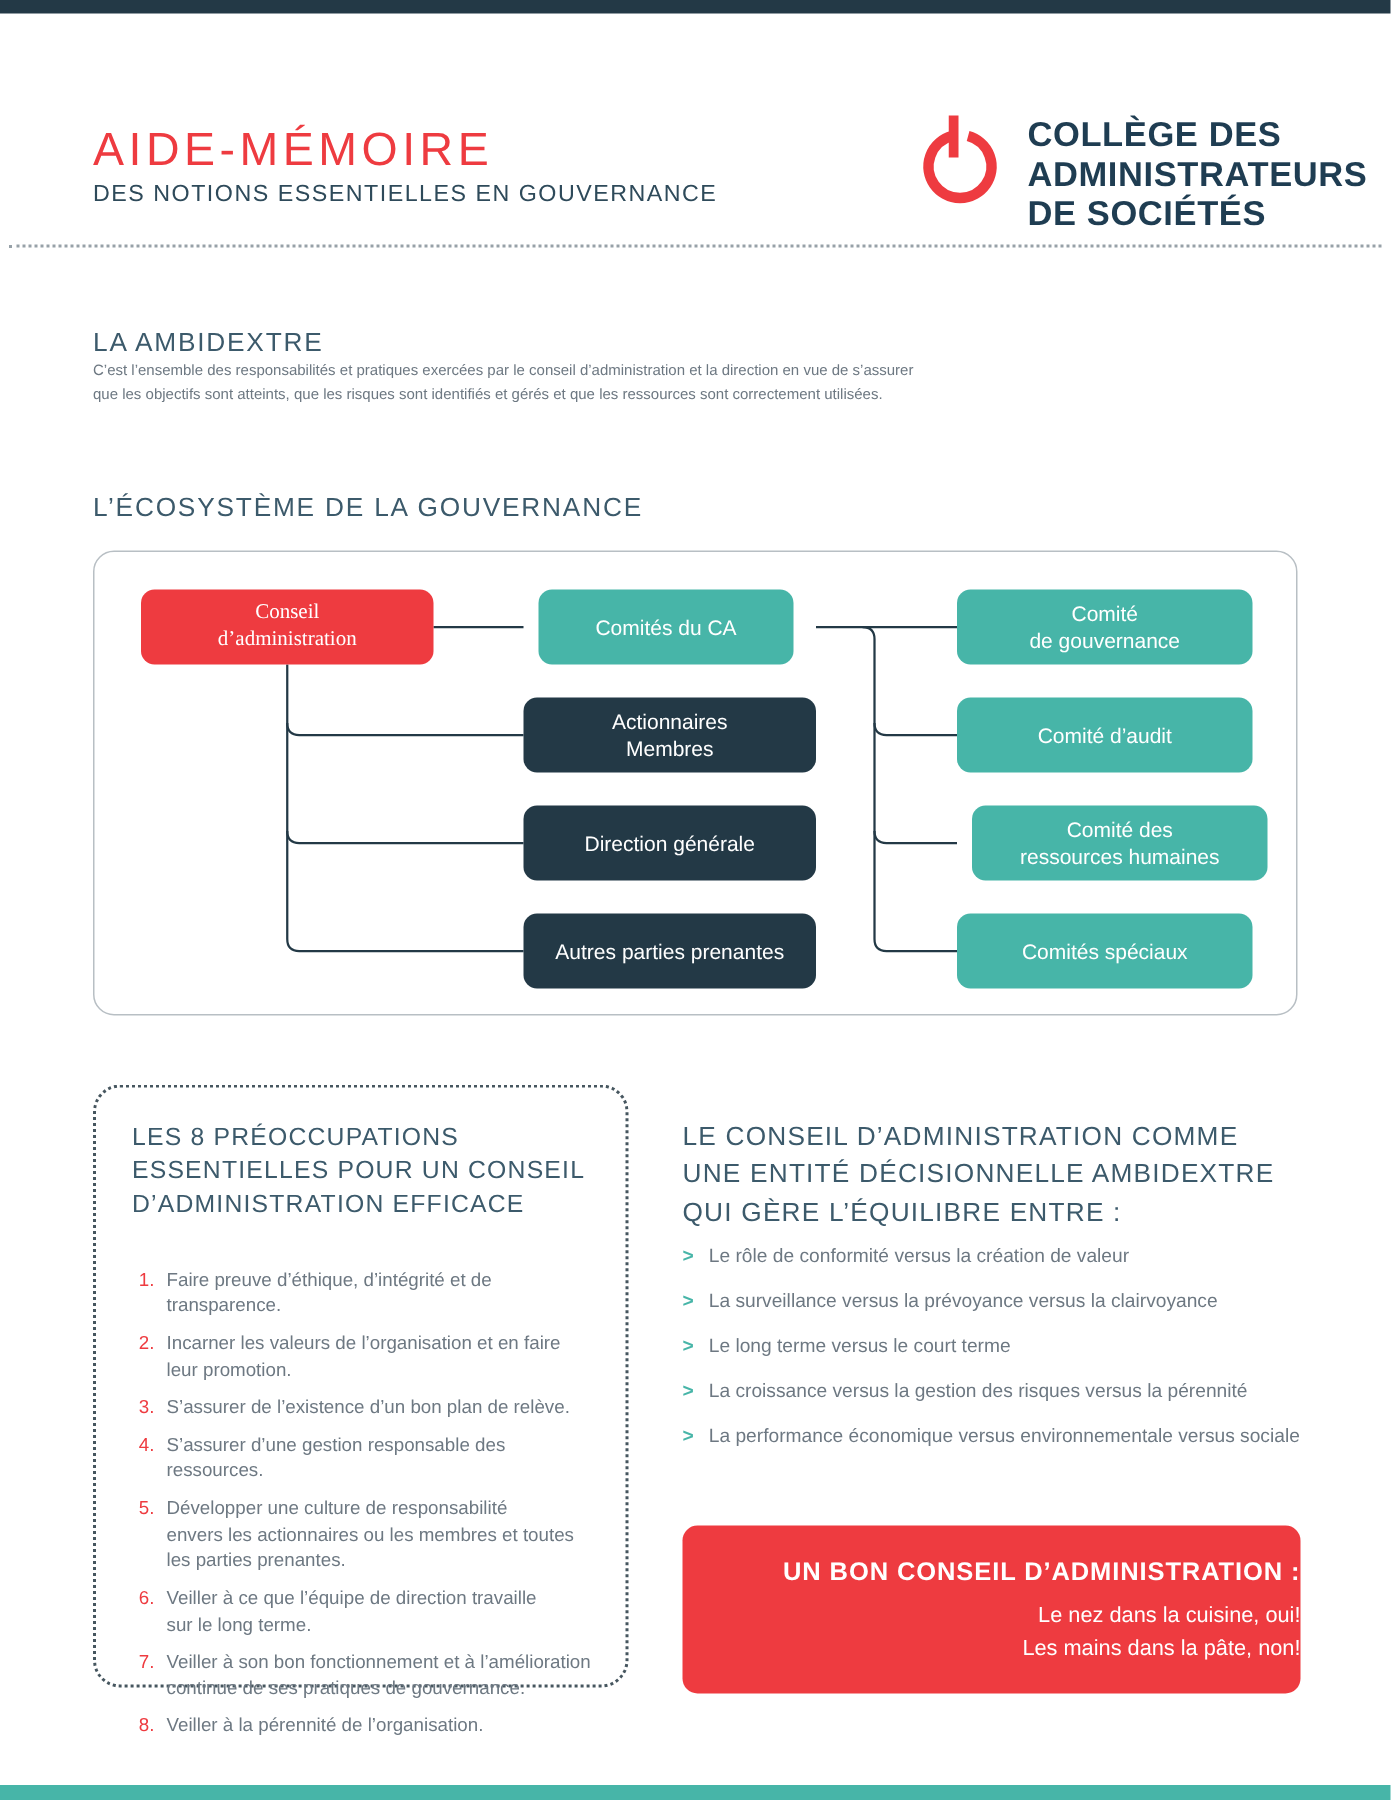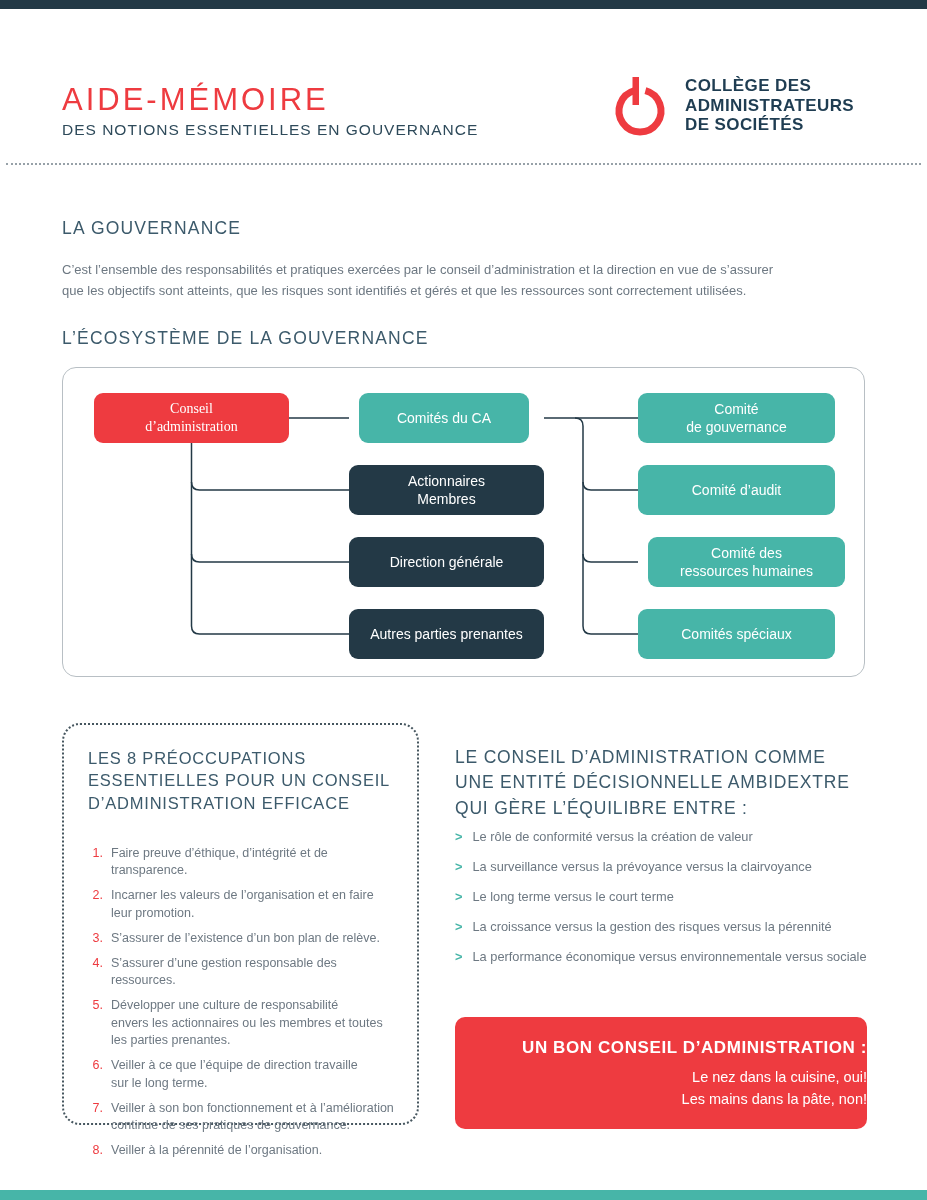--- a/index.html
+++ b/index.html
@@ -18,28 +18,28 @@
   }
   .pre{white-space:pre-line;}
 
   .top-bar{position:absolute;top:0;left:0;width:100%;height:9px;background:var(--navy);}
   .bottom-bar{position:absolute;bottom:0;left:0;width:100%;height:10px;background:var(--teal);}
 
   .title{position:absolute;left:62px;top:82px;font-size:31px;color:var(--red);letter-spacing:3px;font-weight:400;}
   .subtitle{position:absolute;left:62px;top:121px;font-size:15.5px;color:#2e4a5a;letter-spacing:1px;}
 
   .logo{position:absolute;left:610px;top:76px;display:flex;gap:15px;align-items:flex-start;}
-  .logo-text{font-size:17px;font-weight:bold;color:#1f3d52;line-height:1.16;letter-spacing:0.4px;}
+  .logo-text{font-size:23px;font-weight:bold;color:#1f3d52;line-height:1.16;letter-spacing:0.4px;}
 
   .divider{position:absolute;left:6px;right:6px;top:163px;border-top:2px dotted #97a1a8;}
 
   .sec-heading{position:absolute;font-size:17.5px;color:var(--head);letter-spacing:1.2px;}
   .h-gouvernance{left:62px;top:218px;}
   .h-ecosysteme{left:62px;top:328px;}
-  .paragraph{position:absolute;left:62px;top:260px;width:810px;font-size:13px;color:var(--body);line-height:1.6;}
+  .paragraph{position:absolute;left:62px;top:240px;width:810px;font-size:10px;color:var(--body);line-height:1.6;}
 
   .diagram{position:absolute;left:62px;top:367px;width:803px;height:310px;border:1.5px solid #b8bfc4;border-radius:14px;}
   .connectors{position:absolute;left:0;top:0;pointer-events:none;}
   .node{position:absolute;display:flex;align-items:center;justify-content:center;text-align:center;
         color:#fff;font-size:14px;line-height:1.3;border-radius:9px;white-space:pre-line;}
   .n-conseil{left:31px;top:25px;width:195px;height:50px;background:var(--red);font-family:Liberation Serif, serif;}
   .n-comites{left:296px;top:25px;width:170px;height:50px;background:var(--teal);text-align:right;}
   .n-actionnaires{left:286px;top:97px;width:195px;height:50px;background:var(--navy);}
   .n-direction{left:286px;top:169px;width:195px;height:50px;background:var(--navy);}
   .n-autres{left:286px;top:241px;width:195px;height:50px;background:var(--navy);}
@@ -79,21 +79,21 @@
     <path d="M35.4 14.7 A21 21 0 1 1 24.6 14.7" fill="none" stroke="#ee3b40" stroke-width="7"></path>
     <rect x="22.5" y="1" width="6.5" height="28" fill="#ee3b40"></rect>
   </svg>
   <div class="logo-text pre">COLLÈGE DES
 ADMINISTRATEURS
 DE SOCIÉTÉS</div>
 </div>
 
 <div class="divider"></div>
 
-<div class="sec-heading h-gouvernance">LA GOUVERNANCE</div>
+<div class="sec-heading h-gouvernance">LA AMBIDEXTRE</div>
 <p class="paragraph pre">C’est l’ensemble des responsabilités et pratiques exercées par le conseil d’administration et la direction en vue de s’assurer
 que les objectifs sont atteints, que les risques sont identifiés et gérés et que les ressources sont correctement utilisées.</p>
 
 <div class="sec-heading h-ecosysteme">L’ÉCOSYSTÈME DE LA GOUVERNANCE</div>
 
 <div class="diagram">
   <svg class="connectors" width="803" height="310" viewBox="0 0 803 310">
     <g fill="none" stroke="#233946" stroke-width="1.5">
       <path d="M226 50 H286"></path>
       <path d="M128.5 75 V258 Q128.5 266 136.5 266 H286"></path>

